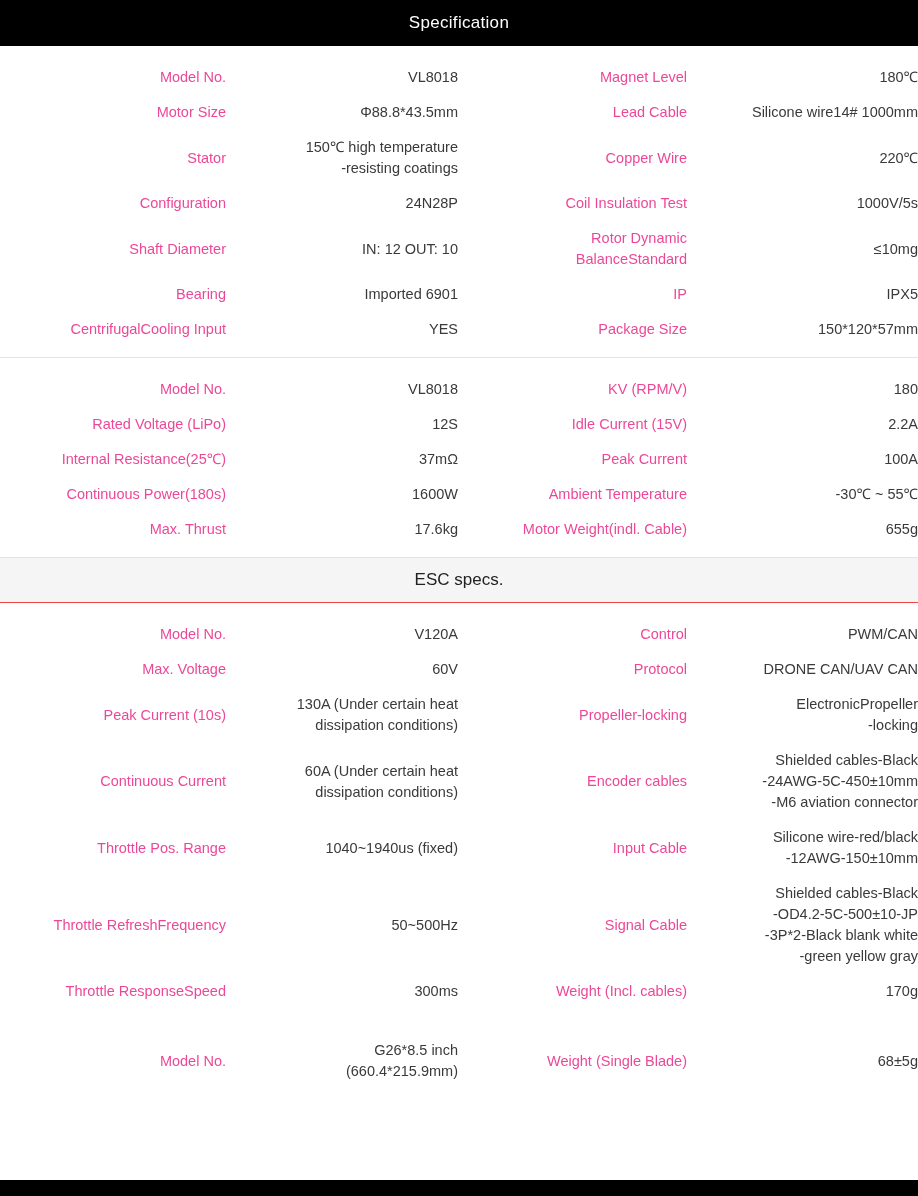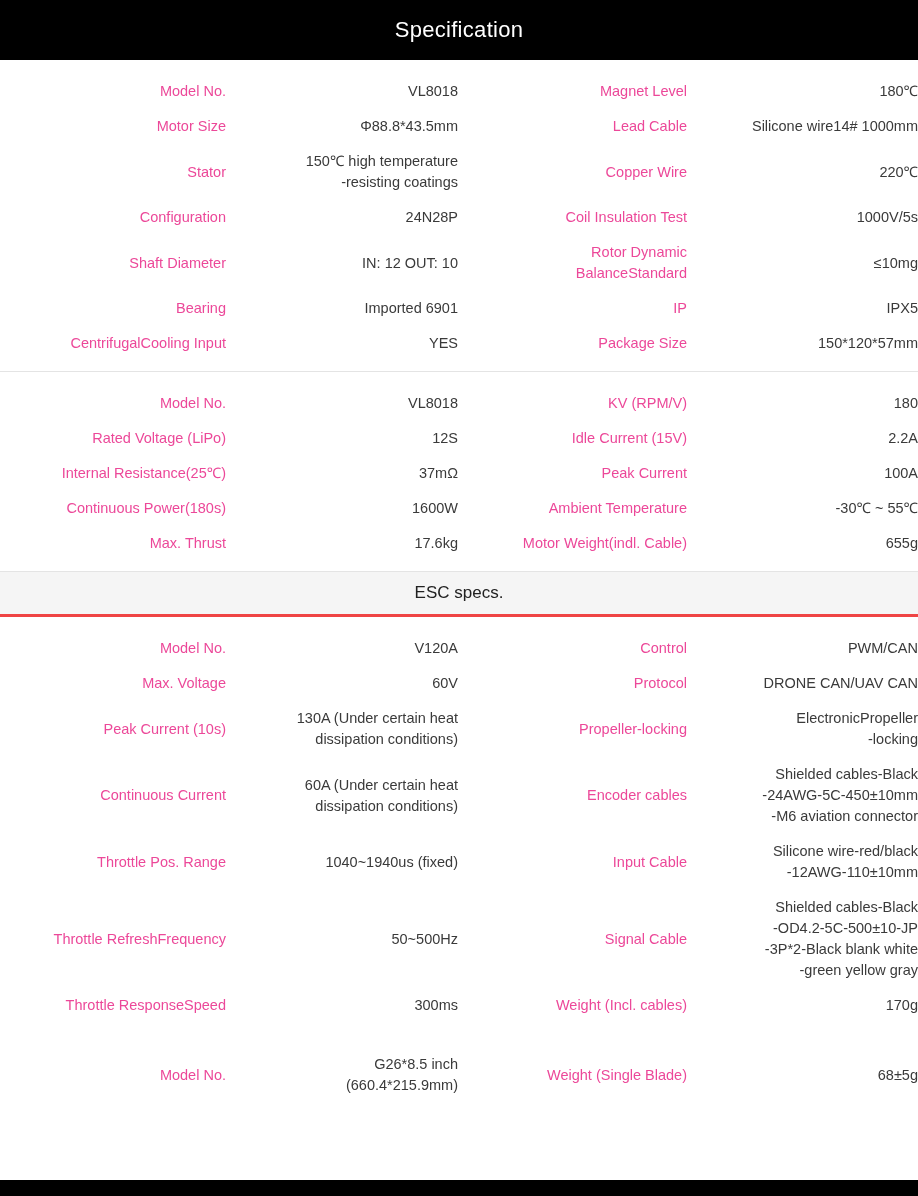--- a/index.html
+++ b/index.html
@@ -12,39 +12,39 @@
   #page {
     width: 918px;
     height: 1196px;
     position: relative;
     background: #ffffff;
     overflow: hidden;
   }
   .topbar {
     background: #000000;
     color: #ffffff;
-    height: 60px;
+    height: 46px;
     display: flex;
     align-items: center;
     justify-content: center;
-    font-size: 22px;
+    font-size: 17px;
     letter-spacing: 0.3px;
   }
   .bottombar {
     background: #000000;
     height: 16px;
     width: 100%;
     position: absolute;
     bottom: 0;
     left: 0;
   }
   .section-head {
     background: #f5f5f5;
     border-top: 1px solid #e4e4e4;
-    border-bottom: 3px solid #ef4444;
+    border-bottom: 1px solid #ef4444;
     height: 46px;
     display: flex;
     align-items: center;
     justify-content: center;
     font-size: 17px;
     color: #222222;
   }
   .spec-table {
     width: 100%;
     border-collapse: collapse;
@@ -228,21 +228,21 @@
               <td class="lbl nowrap-pre">Encoder cables</td>
               <td class="val nowrap-pre">Shielded cables-Black
 -24AWG-5C-450±10mm
 -M6 aviation connector</td>
             </tr>
             <tr>
               <td class="lbl nowrap-pre">Throttle Pos. Range</td>
               <td class="val nowrap-pre">1040~1940us (fixed)</td>
               <td class="lbl nowrap-pre">Input Cable</td>
               <td class="val nowrap-pre">Silicone wire-red/black
--12AWG-110±10mm</td>
+-12AWG-150±10mm</td>
             </tr>
             <tr>
               <td class="lbl nowrap-pre">Throttle RefreshFrequency</td>
               <td class="val nowrap-pre">50~500Hz</td>
               <td class="lbl nowrap-pre">Signal Cable</td>
               <td class="val nowrap-pre">Shielded cables-Black
 -OD4.2-5C-500±10-JP
 -3P*2-Black blank white
 -green yellow gray</td>
             </tr>

